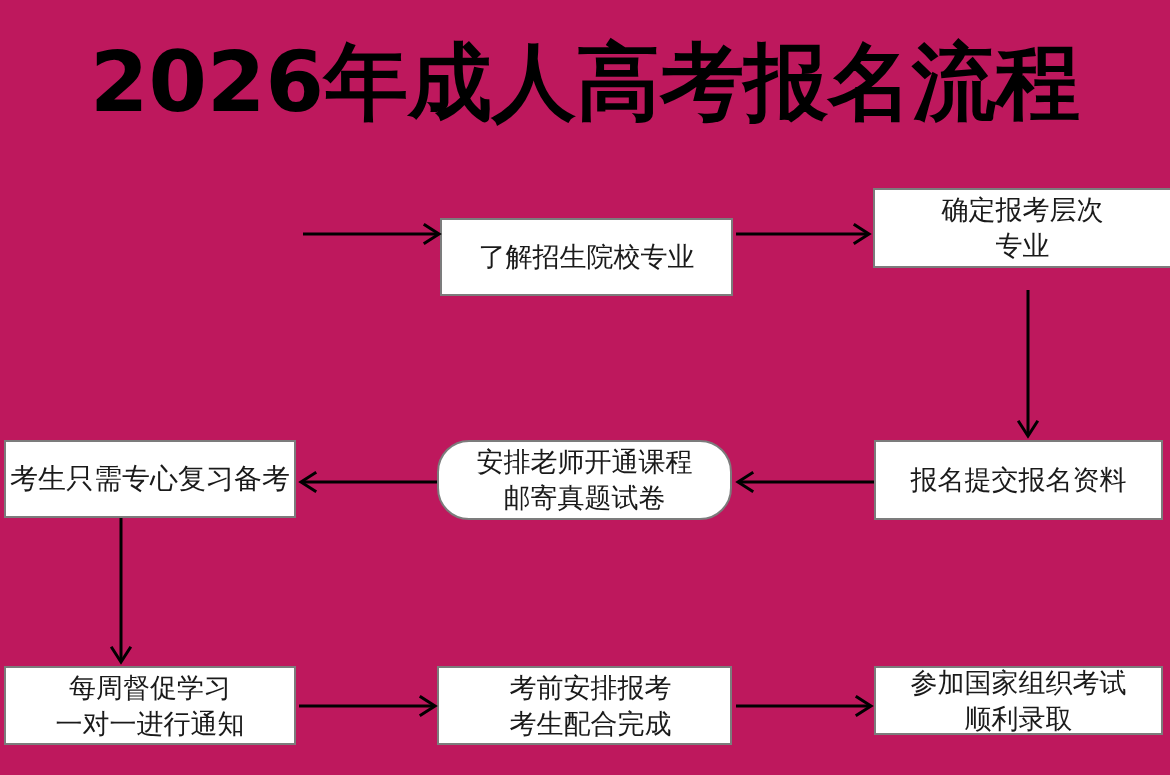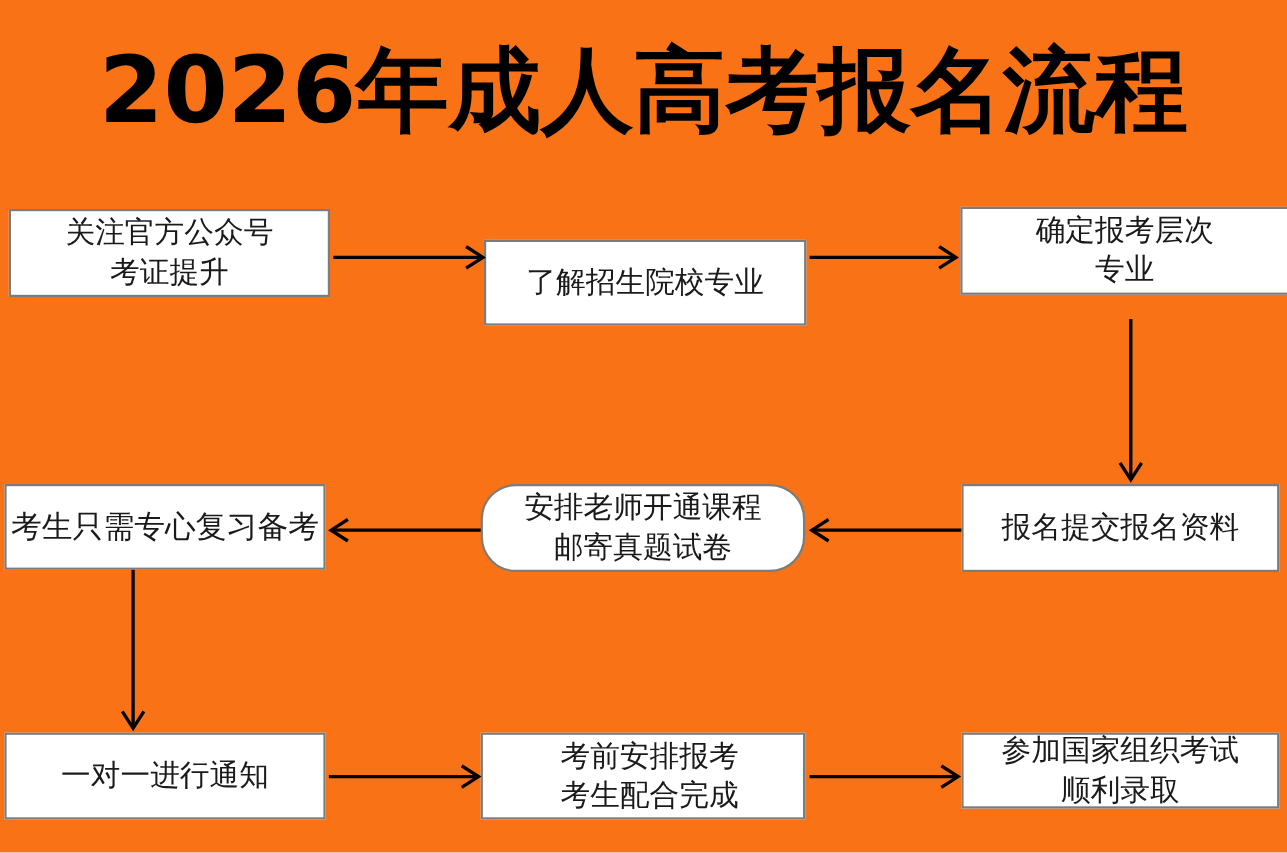--- a/index.html
+++ b/index.html
@@ -12,21 +12,21 @@
     width: 1170px;
     height: 775px;
     font-family: "DejaVu Sans", "Liberation Sans", sans-serif;
     color: #000000;
     overflow: hidden;
   }
   #canvas {
     position: relative;
     width: 1170px;
     height: 775px;
-    background: #f97316;
+    background: #be185d;
   }
 
   
   .title {
     position: absolute;
     left: 0;
     top: 34px;
     width: 1170px;
     text-align: center;
     font-size: 84px;
@@ -78,24 +78,20 @@
     fill: none;
   }
 </style>
 </head>
 <body>
 
 <div id="canvas">
 
   <div class="title">2026年成人高考报名流程</div>
 
-  <div class="node" style="left:8px; top:190px; width:292px; height:80px;">
-    <span class="line">关注官方公众号</span>
-    <span class="line">考证提升</span>
-  </div>
 
   <div class="node" style="left:440px; top:190px; width:293px; height:78px;margin-top:28px;">
     <span class="line">了解招生院校专业</span>
   </div>
 
   <div class="node" style="left:873px; top:188px; width:299px; height:80px;">
     <span class="line">确定报考层次</span>
     <span class="line">专业</span>
   </div>
 
@@ -106,20 +102,21 @@
   <div class="node" style="left:437px; top:440px; width:295px; height:80px;border-radius:32px;">
     <span class="line">安排老师开通课程</span>
     <span class="line">邮寄真题试卷</span>
   </div>
 
   <div class="node" style="left:874px; top:440px; width:289px; height:80px;">
     <span class="line">报名提交报名资料</span>
   </div>
 
   <div class="node" style="left:4px; top:666px; width:292px; height:79px;">
+    <span class="line">每周督促学习</span>
     <span class="line">一对一进行通知</span>
   </div>
 
   <div class="node" style="left:437px; top:666px; width:295px; height:79px;padding-left:16px;">
     <span class="line">考前安排报考</span>
     <span class="line">考生配合完成</span>
   </div>
 
   <div class="node" style="left:874px; top:666px; width:289px; height:69px;">
     <span class="line">参加国家组织考试</span>

